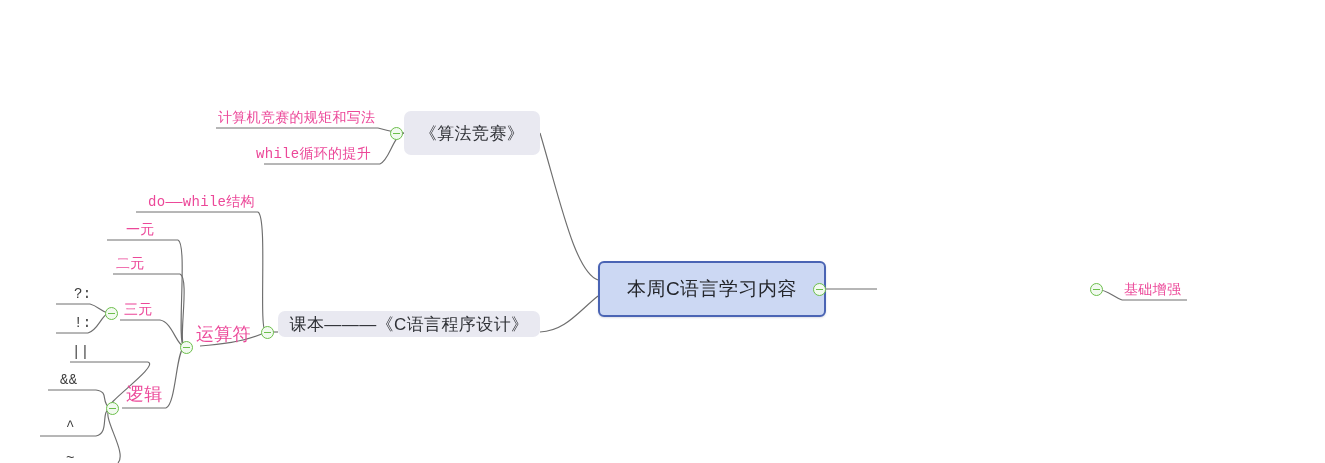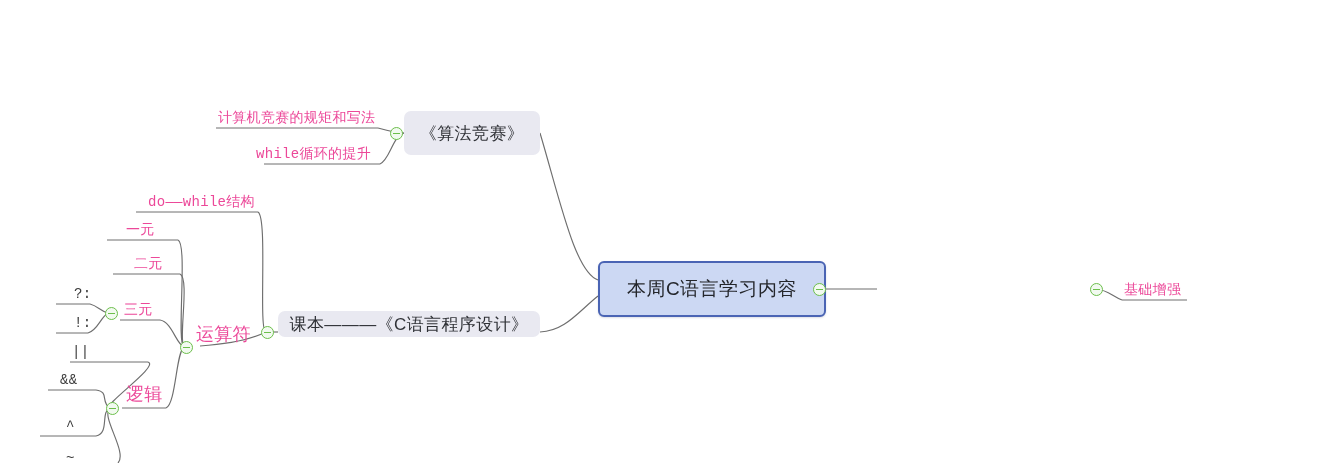--- a/index.html
+++ b/index.html
@@ -178,21 +178,21 @@
   </div>
 
   <div class="node plain mid" style="left:196px; top:326px; width:60px; height:22px;">
     <span class="txt">运算符</span>
   </div>
 
   <div class="node plain" style="left:118px; top:218px; width:44px; height:22px;margin-left:8px;">
     <span class="txt">一元</span>
   </div>
 
-  <div class="node plain" style="left:134px; top:252px; width:44px; height:22px;">
+  <div class="node plain" style="left:116px; top:252px; width:44px; height:22px;">
     <span class="txt">二元</span>
   </div>
 
   <div class="node plain" style="left:124px; top:298px; width:44px; height:22px;">
     <span class="txt">三元</span>
   </div>
 
   <div class="node plain mid" style="left:126px; top:386px; width:44px; height:22px;">
     <span class="txt">逻辑</span>
   </div>

